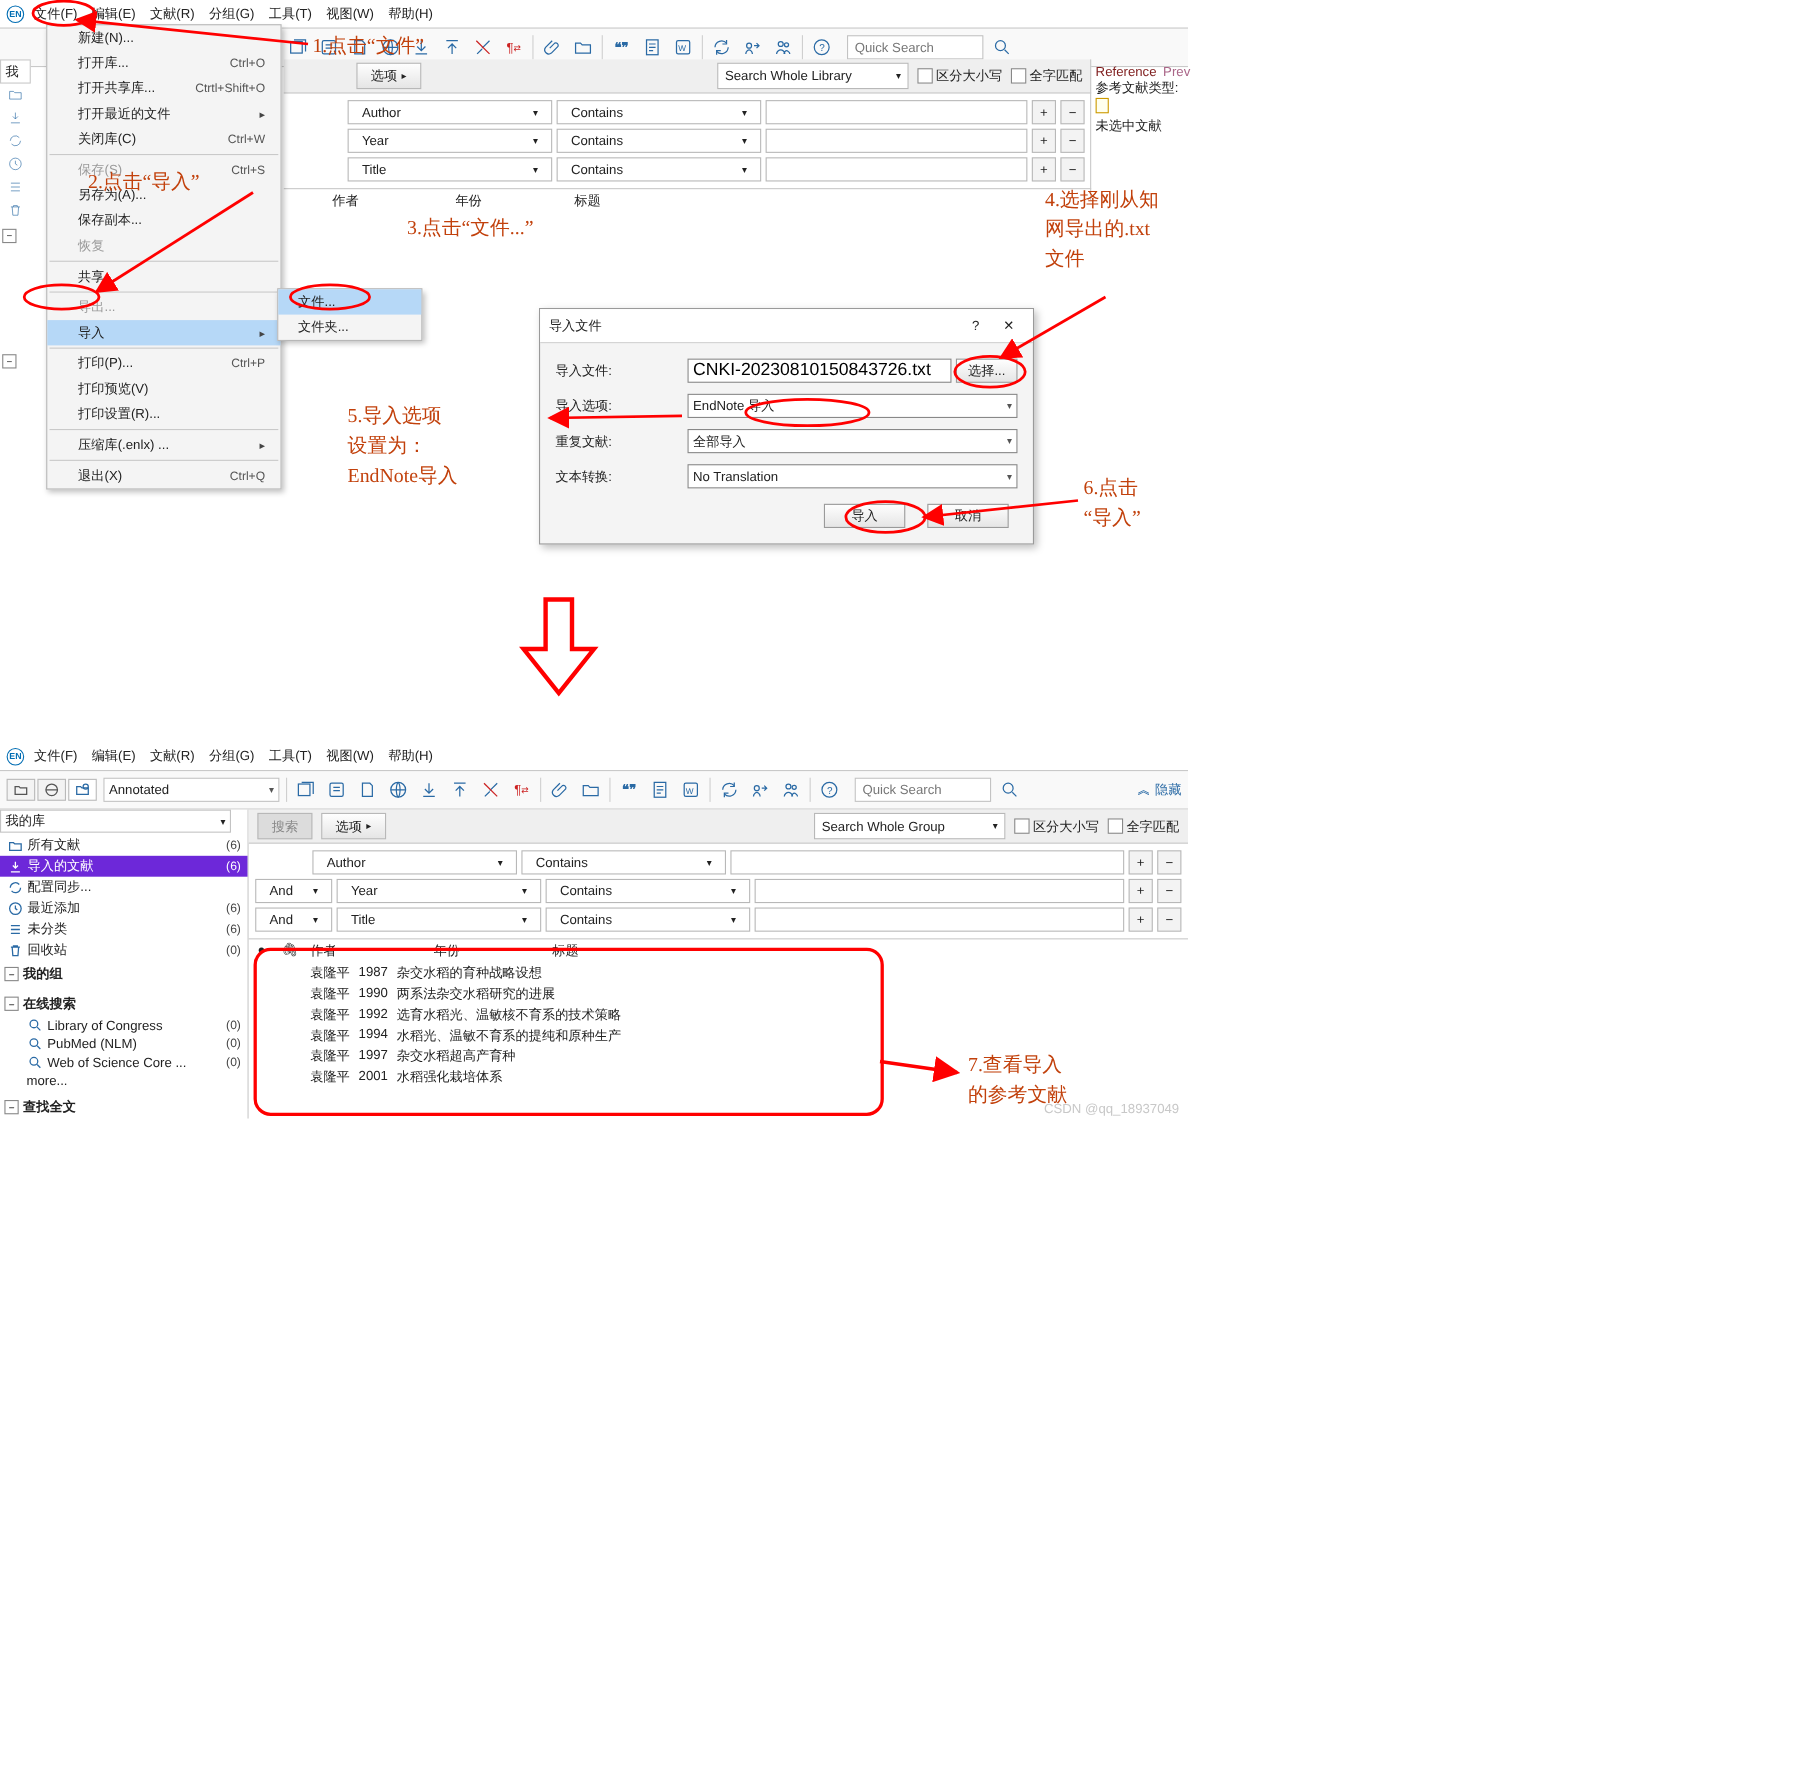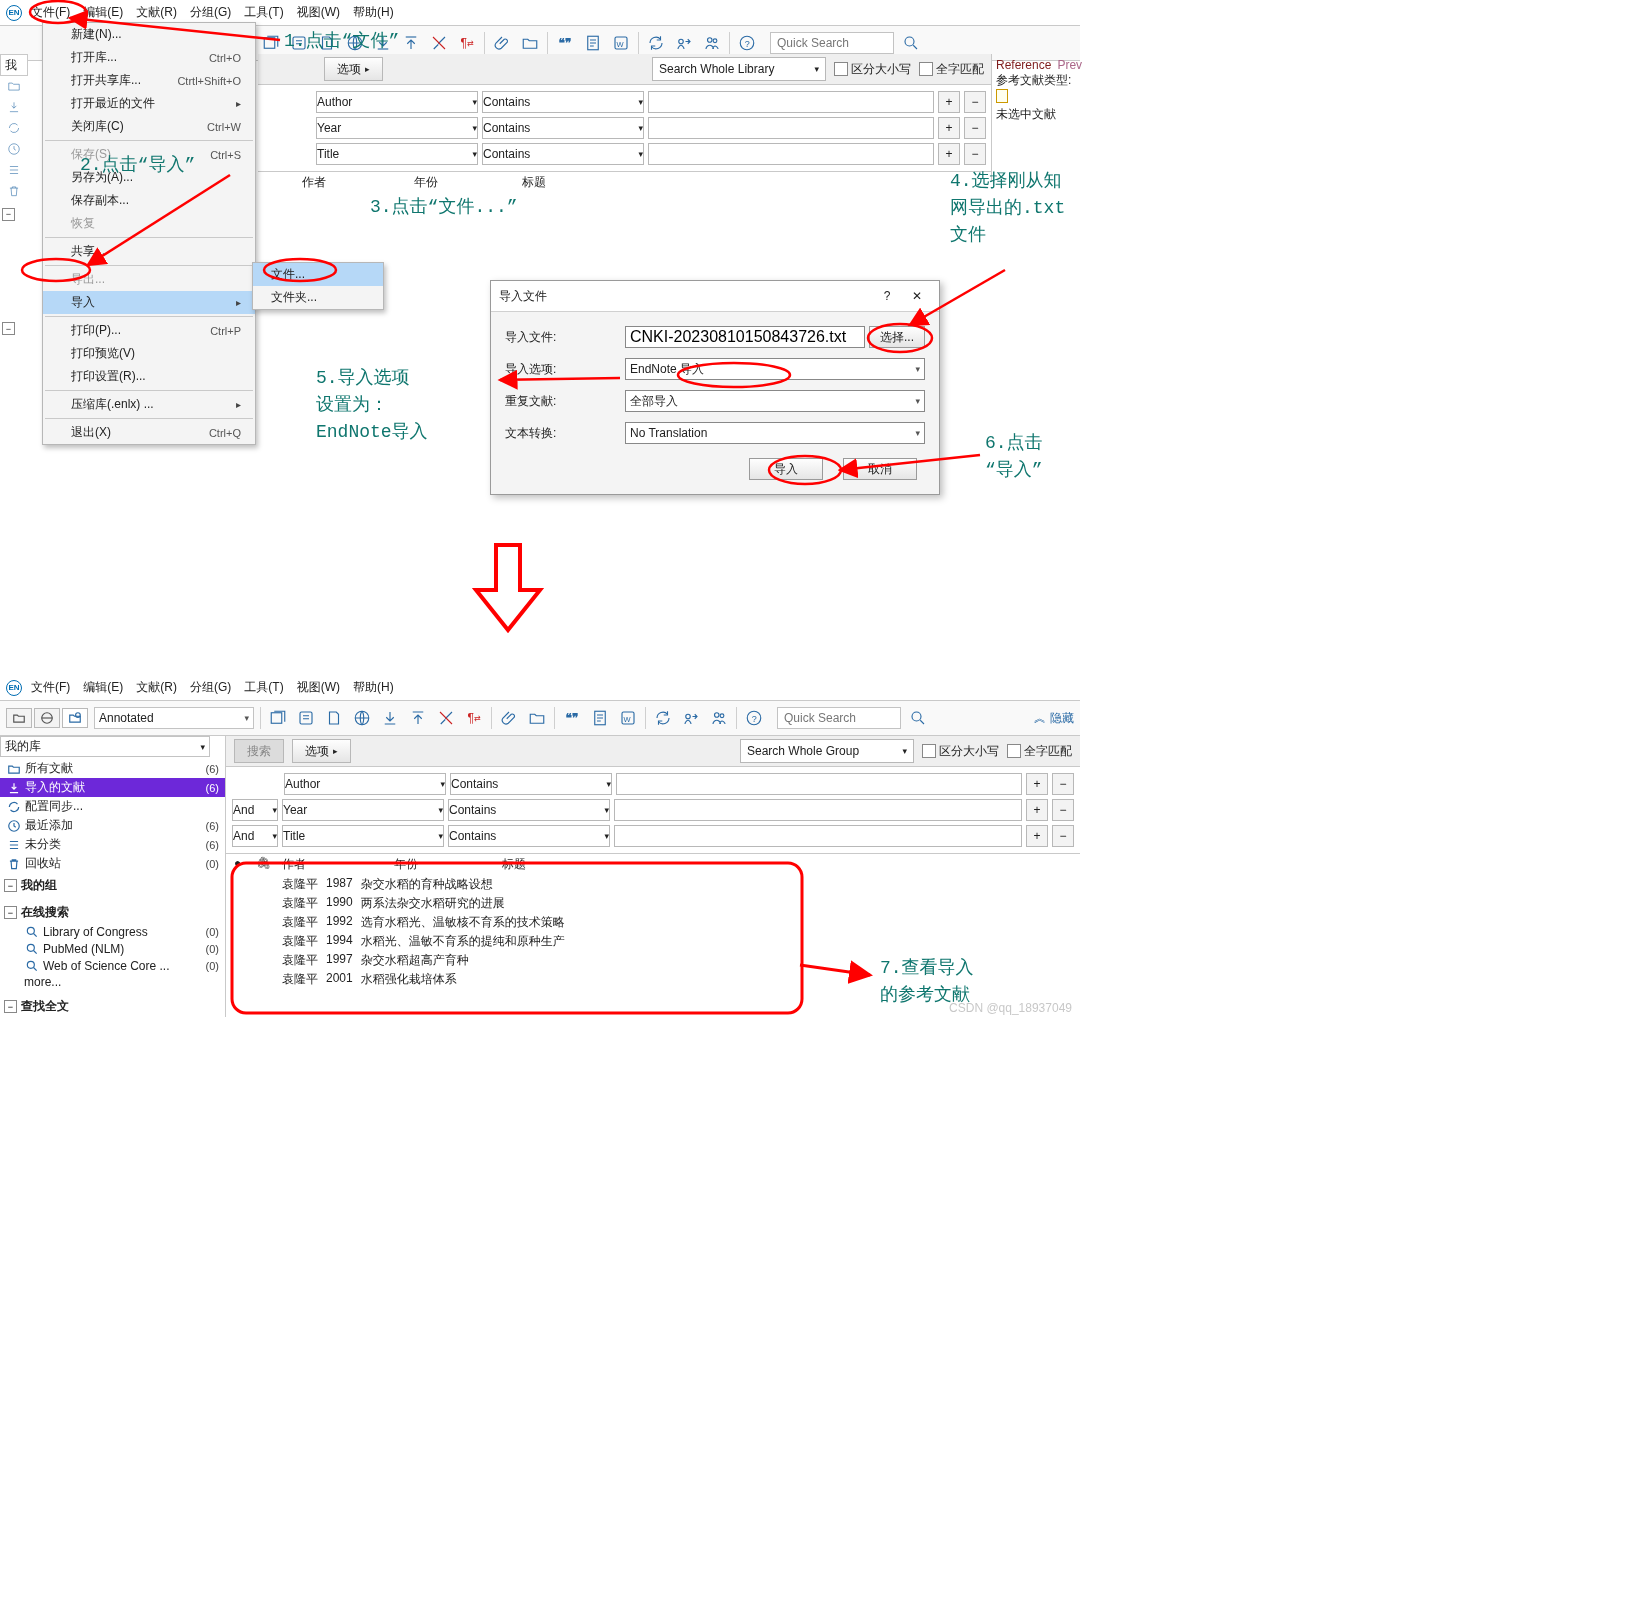--- a/index.html
+++ b/index.html
@@ -43,21 +43,21 @@
 .icon-sm{width:15px;height:15px;display:inline-flex;align-items:center;justify-content:center;}
 .icon-sm svg{width:14px;height:14px;}
 .mainpane{flex:1;display:flex;flex-direction:column;}
 .searchbar2{display:flex;align-items:center;gap:8px;padding:3px 8px;border-bottom:1px solid #c9c9c9;background:#efefef;}
 .btn-sm{border:1px solid #b8b8b8;background:linear-gradient(#fefefe,#e5e5e5);padding:1px 12px;height:20px;display:flex;align-items:center;gap:4px;}
 .searchbar2 .spacer{flex:1;}
 .scope{border:1px solid #b8b8b8;background:#fff;padding:1px 6px;height:20px;display:flex;align-items:center;gap:4px;min-width:160px;justify-content:space-between;}
 .chk{display:flex;align-items:center;gap:3px;}
 .chk .box{width:12px;height:12px;border:1px solid #888;background:#fff;}
 .critrow{display:flex;align-items:center;gap:4px;padding:2px 6px;}
-.critrow .sel{border:1px solid #b8b8b8;background:#fff;height:20px;padding:0 0;display:flex;align-items:center;justify-content:space-between;}
+.critrow .sel{border:1px solid #b8b8b8;background:#fff;height:20px;padding:0 12px;display:flex;align-items:center;justify-content:space-between;}
 .critrow .field{width:160px;}
 .critrow .op{width:160px;}
 .critrow .val{flex:1;border:1px solid #b8b8b8;background:#fff;height:20px;}
 .critrow .pm{width:20px;height:20px;border:1px solid #b8b8b8;display:flex;align-items:center;justify-content:center;background:#f3f3f3;}
 .critrow .andsel{width:44px;}
 .critarea{border-bottom:1px solid #c9c9c9;padding:4px 0;}
 .listhdr{display:flex;padding:2px 8px;color:#222;gap:8px;}
 .listhdr .c0{width:28px;}
 .listhdr .c1{width:104px;}
 .listhdr .c2{width:100px;}
@@ -74,21 +74,21 @@
 .dialog .body{padding:14px 14px 10px 14px;}
 .dialog .row{display:flex;align-items:center;margin-bottom:10px;}
 .dialog .lbl{width:120px;}
 .dialog .input{flex:1;display:flex;gap:4px;align-items:center;}
 .dialog input[type=text]{flex:1;height:18px;border:1px solid #888;padding:1px 4px;font-size:16px;background:#fff;}
 .dialog .dropdown{flex:1;border:1px solid #888;background:#fff;height:20px;display:flex;align-items:center;justify-content:space-between;padding:0 4px;}
 .dialog .dropdown .tri{font-size:9px;color:#555;}
 .dialog .btn{border:1px solid #9a9a9a;background:linear-gradient(#fefefe,#e5e5e5);height:20px;padding:0 10px;display:flex;align-items:center;}
 .dialog .actions{display:flex;justify-content:flex-end;gap:20px;padding:4px 8px 4px 0;}
 
-.ann{position:absolute;color:#0f766e;font-family:Liberation Mono, monospace;font-size:18px;line-height:1.5;z-index:30;pointer-events:none;}
+.ann{position:absolute;color:#c2410c;font-family:Liberation Serif, serif;font-size:18px;line-height:1.5;z-index:30;pointer-events:none;}
 .ann-line{white-space:nowrap;}
 svg.ann-svg{position:absolute;left:0;top:0;pointer-events:none;z-index:29;}
 
 .bigarrow{position:absolute;left:468px;top:540px;z-index:5;}
 
 .shot2{position:relative;margin-top:175px;}
 .rightlinks{display:flex;gap:4px;align-items:center;color:#2a6aa5;margin-left:auto;}
 .rightlinks .doublechev{font-size:12px;}
 .watermark{position:absolute;right:8px;bottom:2px;color:#c8c8c8;font-size:12px;}
 .mylib{border:1px solid #c3c3c3;padding:1px 4px;display:flex;align-items:center;justify-content:space-between;width:200px;}

